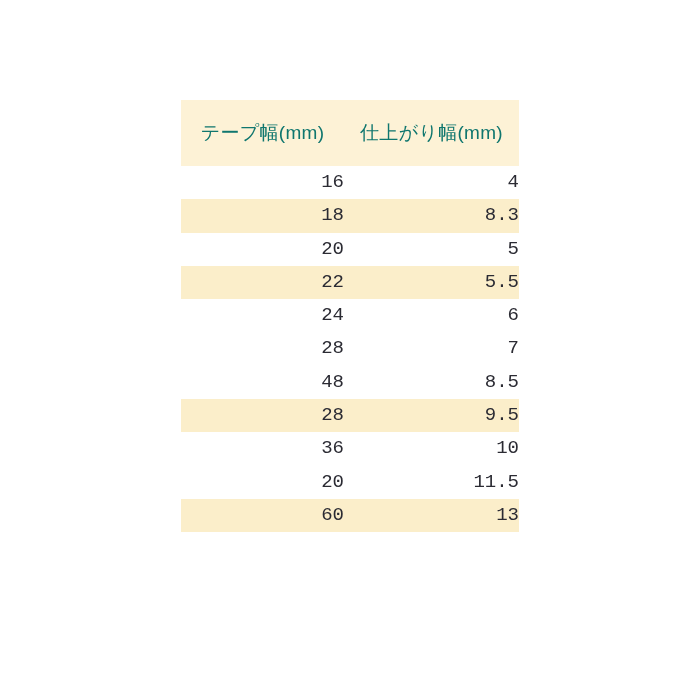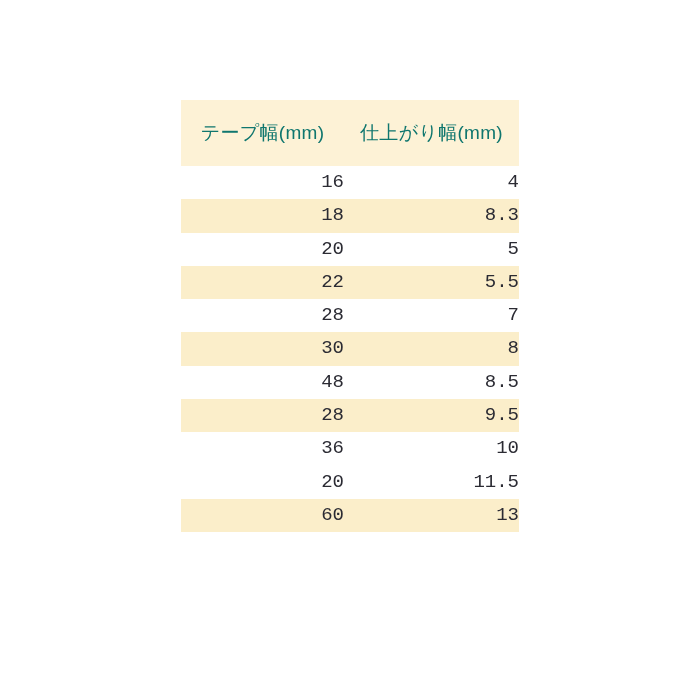--- a/index.html
+++ b/index.html
@@ -104,26 +104,26 @@
           </tr>
           <tr class="">
             <td>20</td>
             <td>5</td>
           </tr>
           <tr class="band">
             <td>22</td>
             <td>5.5</td>
           </tr>
           <tr class="">
+            <td>24</td>
+            <td>6</td>
+          </tr>
+          <tr class="">
             <td>28</td>
             <td>7</td>
-          </tr>
-          <tr class="band">
-            <td>30</td>
-            <td>8</td>
           </tr>
           <tr class="">
             <td>48</td>
             <td>8.5</td>
           </tr>
           <tr class="band">
             <td>28</td>
             <td>9.5</td>
           </tr>
           <tr class="">

